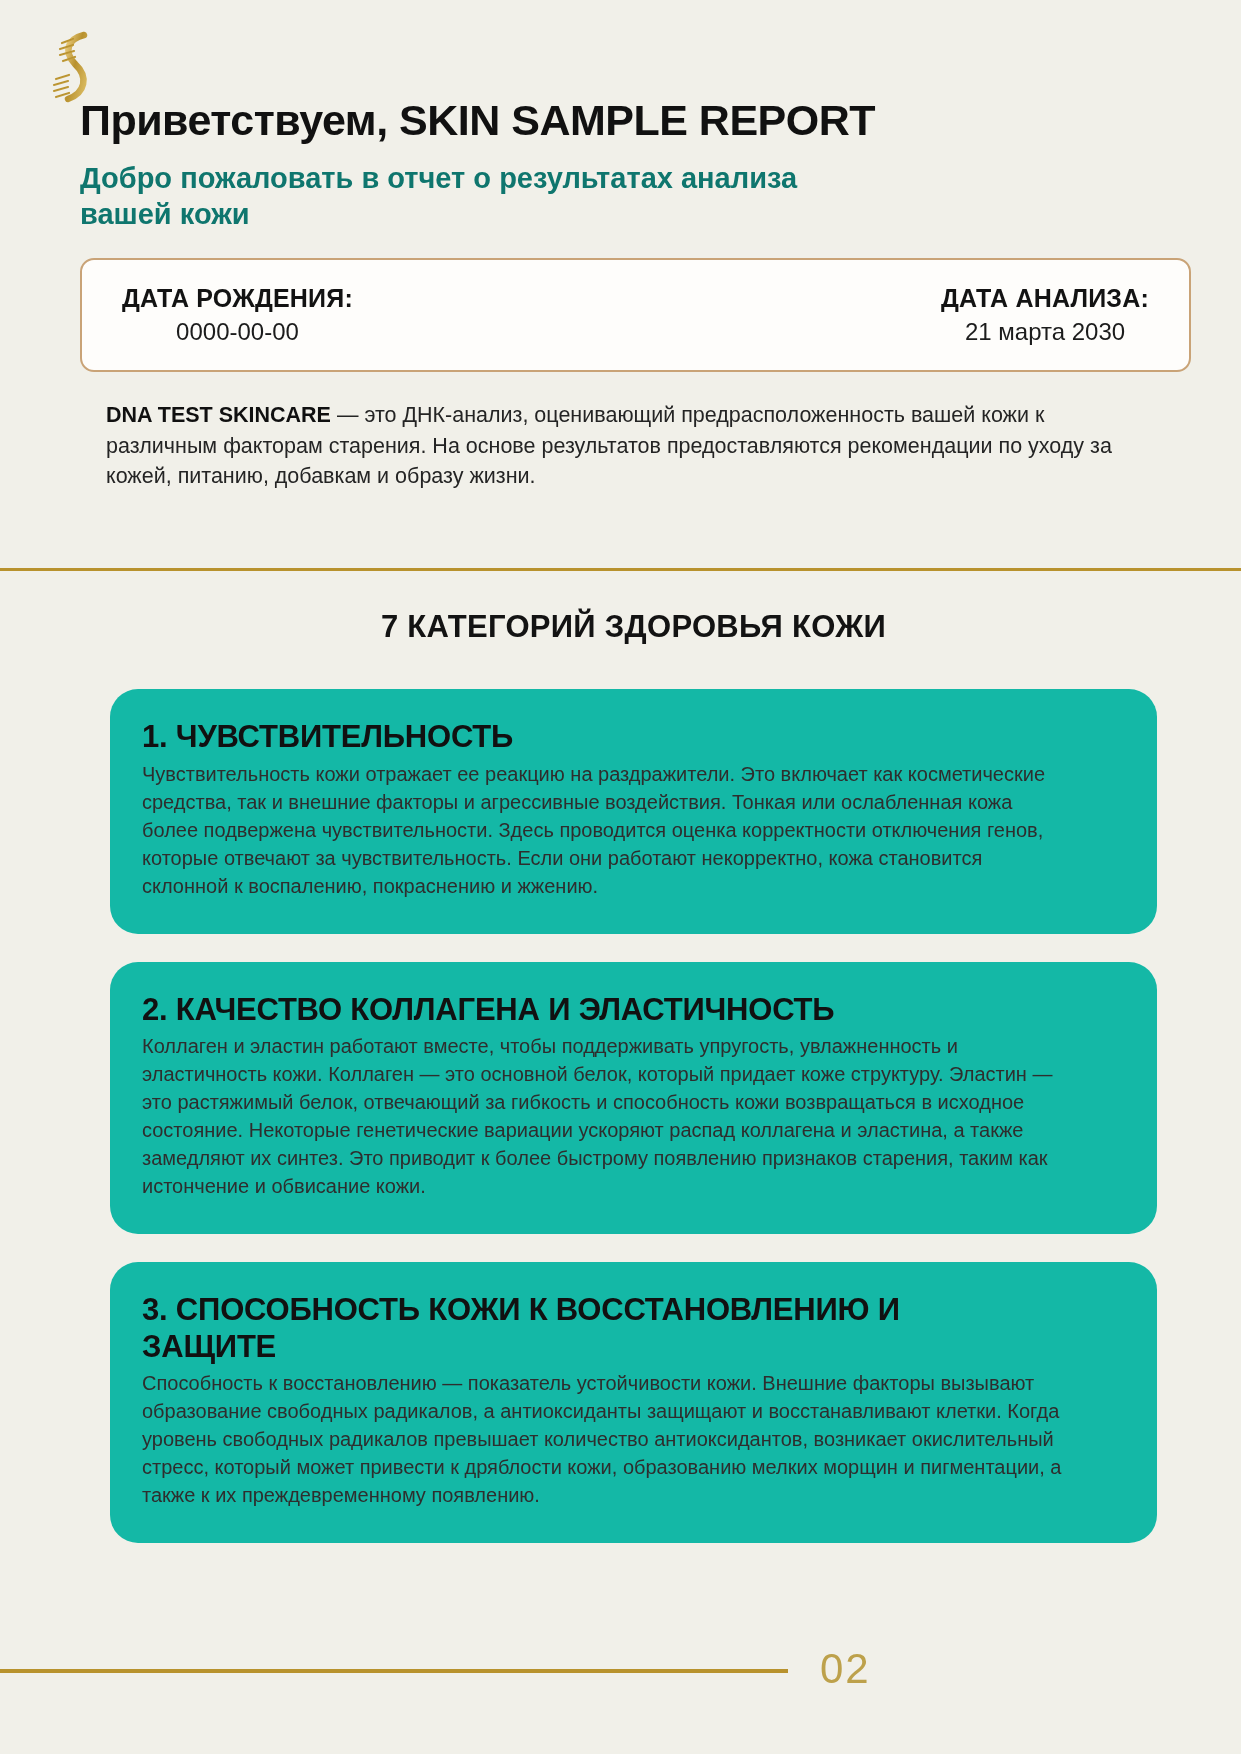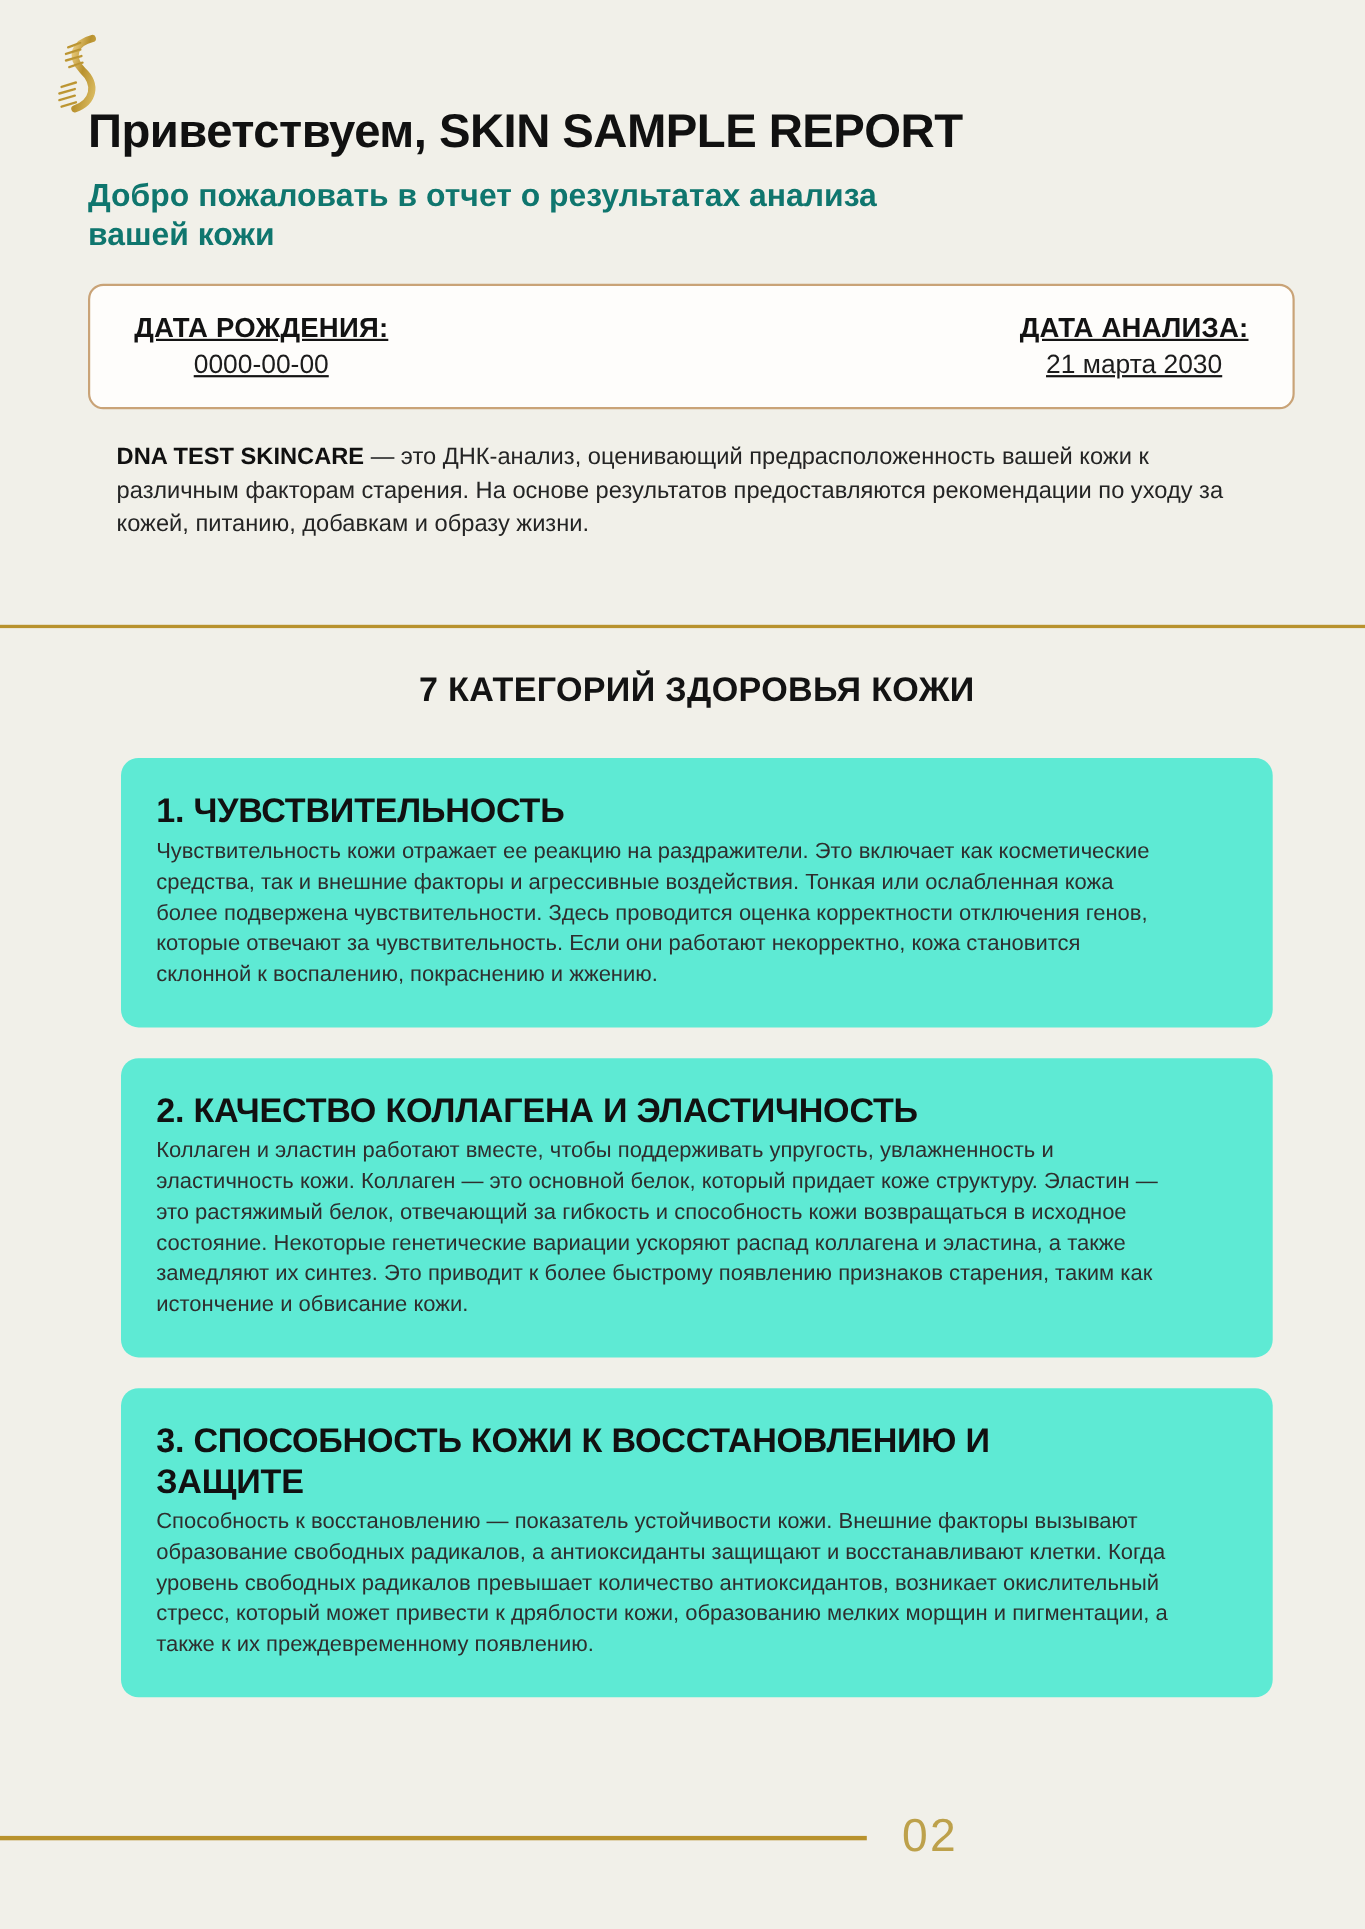--- a/index.html
+++ b/index.html
@@ -17,21 +17,21 @@
     overflow: hidden;
   }
   .logo {
     position: absolute;
     left: 44px;
     top: 30px;
     width: 64px;
     height: 78px;
   }
   .content-top {
-    padding: 98px 64px 0 80px;
+    padding: 98px 50px 0 80px;
   }
   .main-title {
     font-size: 43px;
     font-weight: bold;
     letter-spacing: -0.5px;
     line-height: 1.05;
     color: #111;
   }
   .subtitle {
     margin-top: 18px;
@@ -43,21 +43,20 @@
   }
   .info-box {
     margin-top: 26px;
     background: #fefdfb;
     border: 2px solid #c9a377;
     border-radius: 14px;
     padding: 24px 40px;
     display: flex;
     justify-content: space-between;
     align-items: flex-start;
-    text-decoration: underline;
   }
   .info-item { text-align: center; }
   .info-label {
     font-size: 25px;
     font-weight: bold;
     letter-spacing: 0.2px;
     color: #131313;
   }
   .info-value {
     margin-top: 5px;
@@ -85,22 +84,22 @@
   .section-title {
     margin-top: 38px;
     text-align: center;
     font-size: 31px;
     font-weight: bold;
     letter-spacing: 0.3px;
     color: #131313;
   }
   .cards { margin-top: 44px; }
   .card {
-    background: #5eead4;
-    border-radius: 16px;
+    background: #14b8a6;
+    border-radius: 28px;
     padding: 30px 32px 34px 32px;
     margin-bottom: 28px;
   }
   .card-title {
     font-size: 31px;
     font-weight: bold;
     letter-spacing: -0.2px;
     line-height: 1.18;
     max-width: 900px;
     color: #111;

